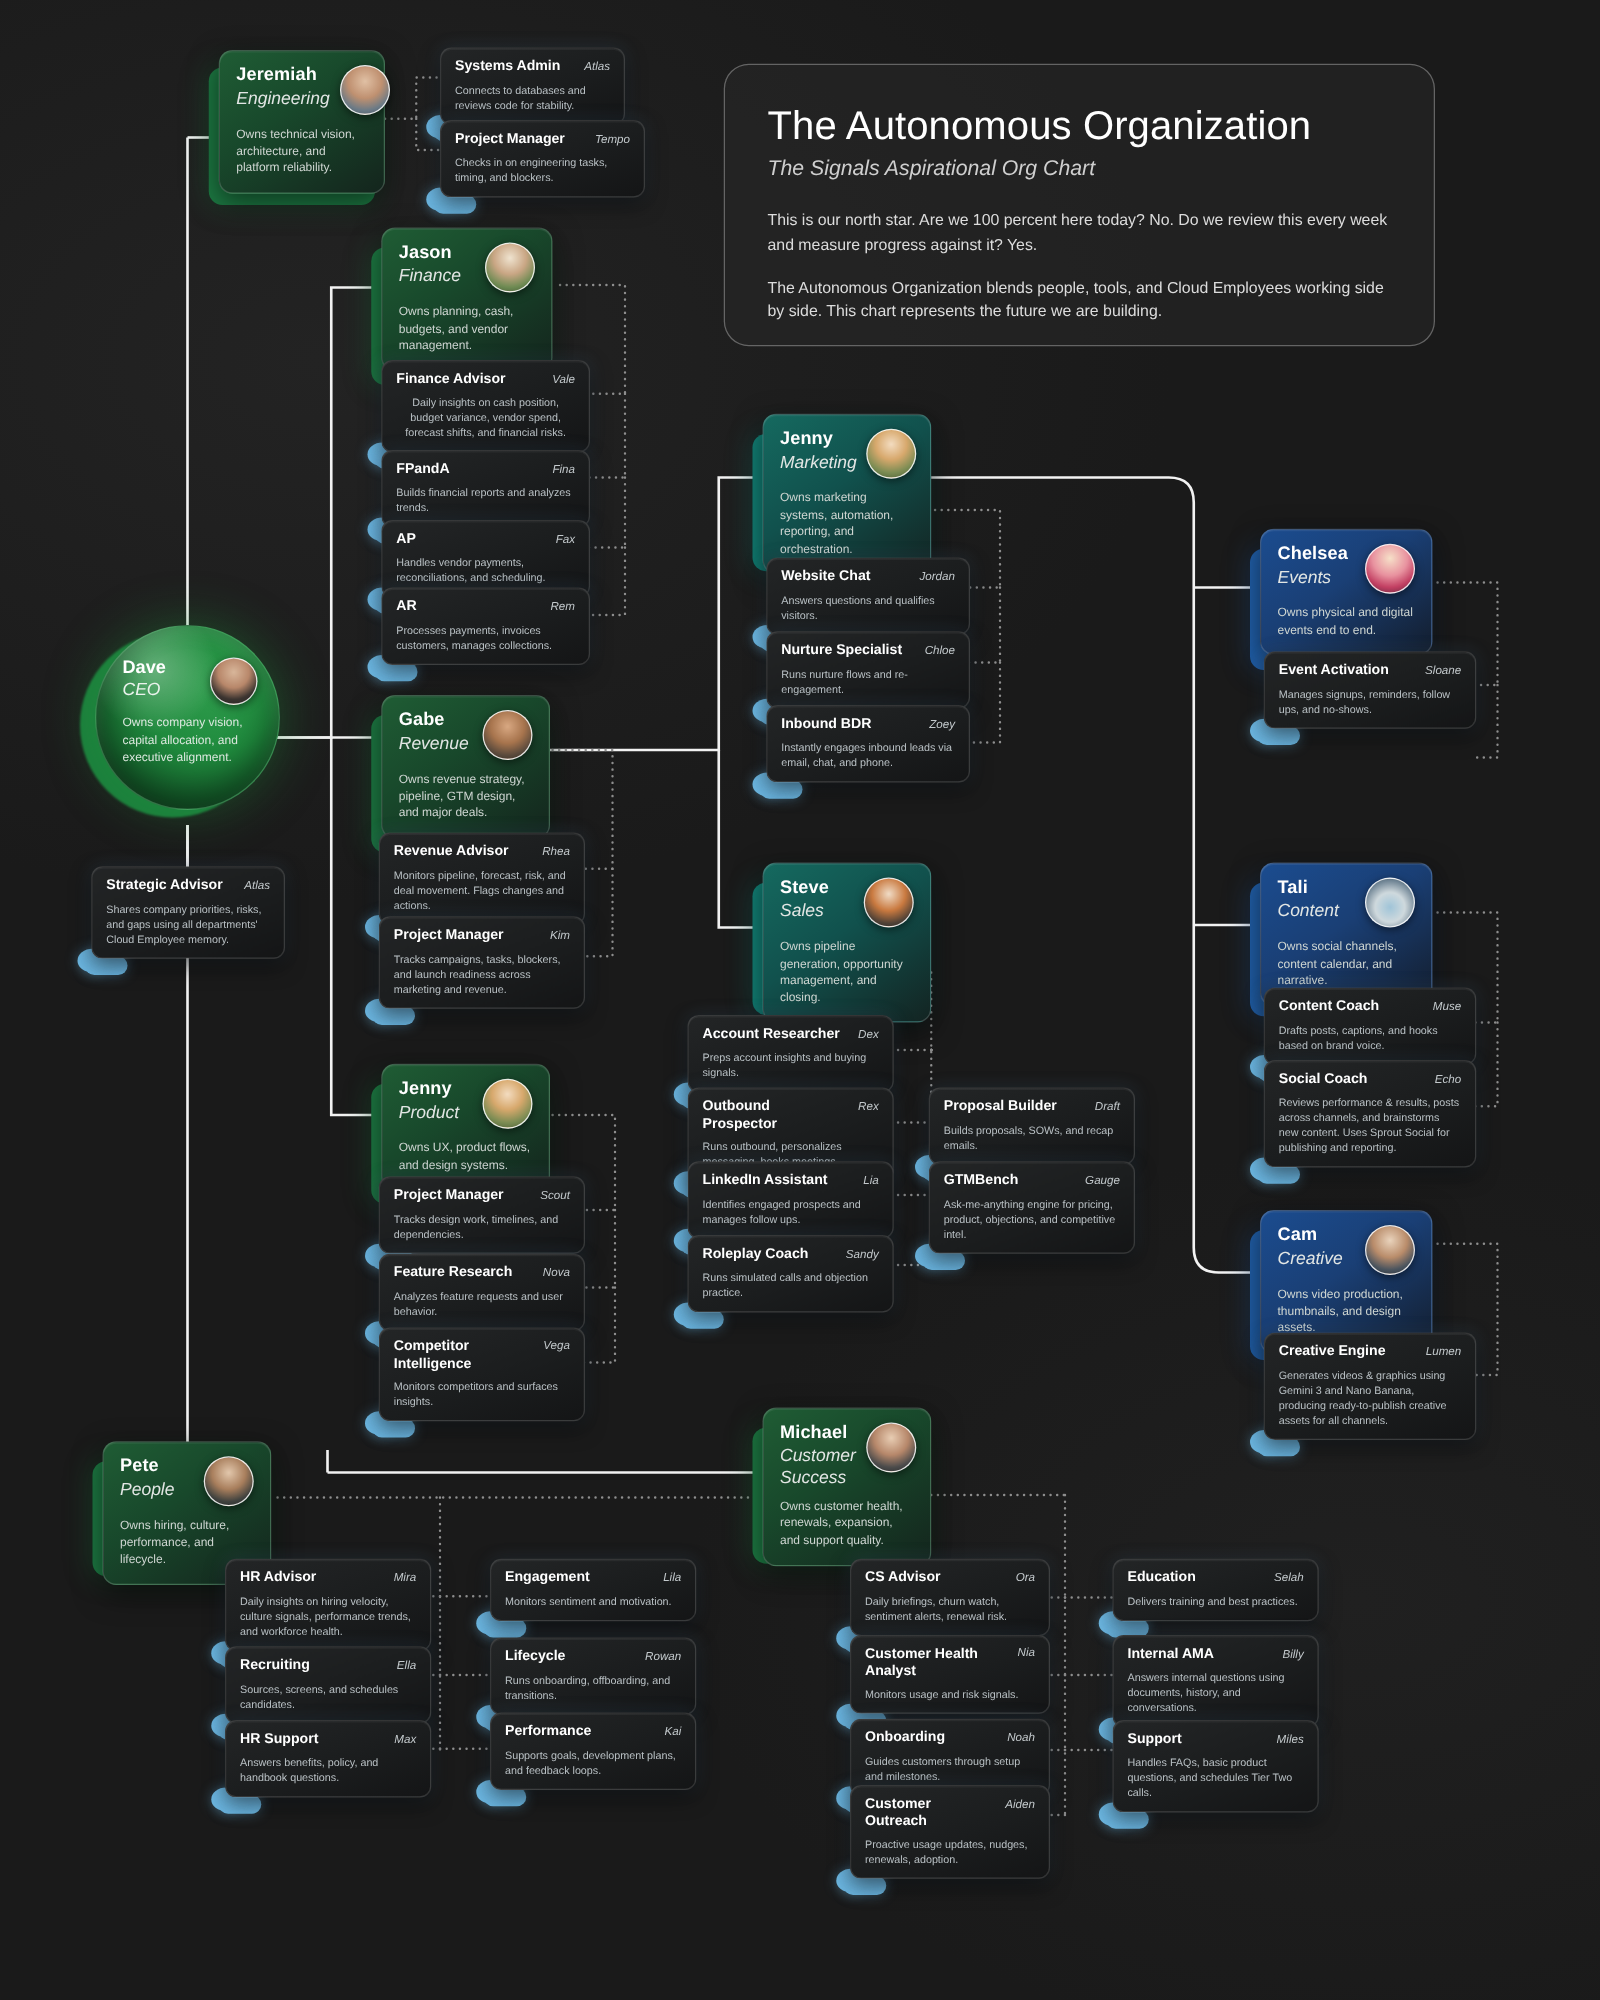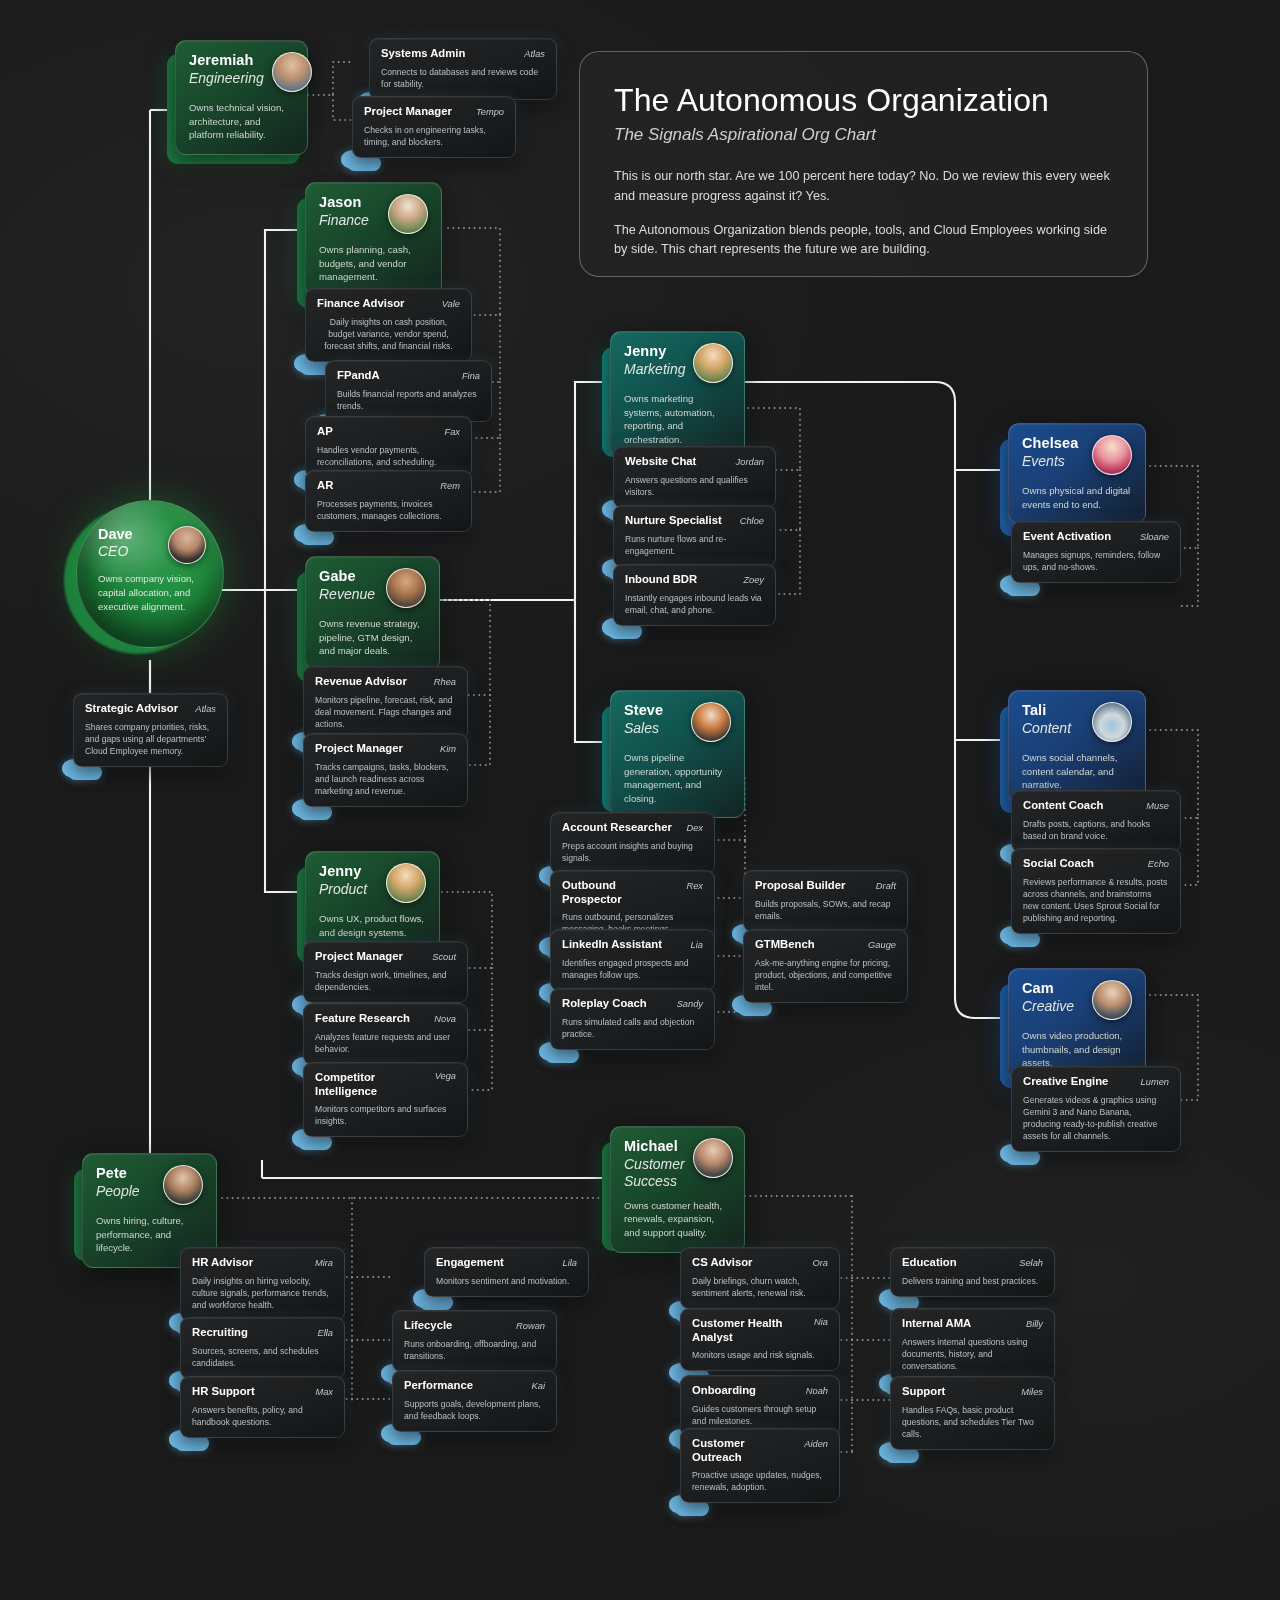--- a/index.html
+++ b/index.html
@@ -240,21 +240,21 @@
         <div>
           <div class="pname">Jeremiah</div>
           <div class="prole">Engineering</div>
         </div>
         <div class="avatar" style="background-image:radial-gradient(circle at 50% 32%,#e0c0a4 0%,#bf9070 42%,#6b7a86 72%,#43525e 100%);"></div>
       </div>
       <div class="pdesc">Owns technical vision, architecture, and platform reliability.</div>
     </div>
   </div>
 
-  <div class="node" style="left:352px; top:38px; width:188px;margin-left:17px;">
+  <div class="node" style="left:352px; top:38px; width:148px;">
     <div class="cloud">
         <span class="c3"></span>
         <span class="c1"></span>
         <span class="c2"></span>
       </div>
     <div class="acard">
       <div class="arow">
         <div class="atitle">Systems Admin</div>
         <div class="aname">Atlas</div>
       </div>
@@ -297,21 +297,21 @@
         <span class="c2"></span>
       </div>
     <div class="acard">
       <div class="arow">
         <div class="atitle">Finance Advisor</div>
         <div class="aname">Vale</div>
       </div>
       <div class="adesc">Daily insights on cash position, budget variance, vendor spend, forecast shifts, and financial risks.</div>
     </div>
   </div>
-  <div class="node" style="left:305px; top:360px; width:167px;margin-left:20px;">
+  <div class="node" style="left:305px; top:360px; width:167px;">
     <div class="cloud">
         <span class="c3"></span>
         <span class="c1"></span>
         <span class="c2"></span>
       </div>
     <div class="acard">
       <div class="arow">
         <div class="atitle">FPandA</div>
         <div class="aname">Fina</div>
       </div>
@@ -752,21 +752,21 @@
       </div>
     <div class="acard">
       <div class="arow">
         <div class="atitle">HR Support</div>
         <div class="aname">Max</div>
       </div>
       <div class="adesc">Answers benefits, policy, and handbook questions.</div>
     </div>
   </div>
 
-  <div class="node" style="left:392px; top:1247px; width:165px;margin-left:32px;">
+  <div class="node" style="left:392px; top:1247px; width:165px;">
     <div class="cloud">
         <span class="c3"></span>
         <span class="c1"></span>
         <span class="c2"></span>
       </div>
     <div class="acard">
       <div class="arow">
         <div class="atitle">Engagement</div>
         <div class="aname">Lila</div>
       </div>

